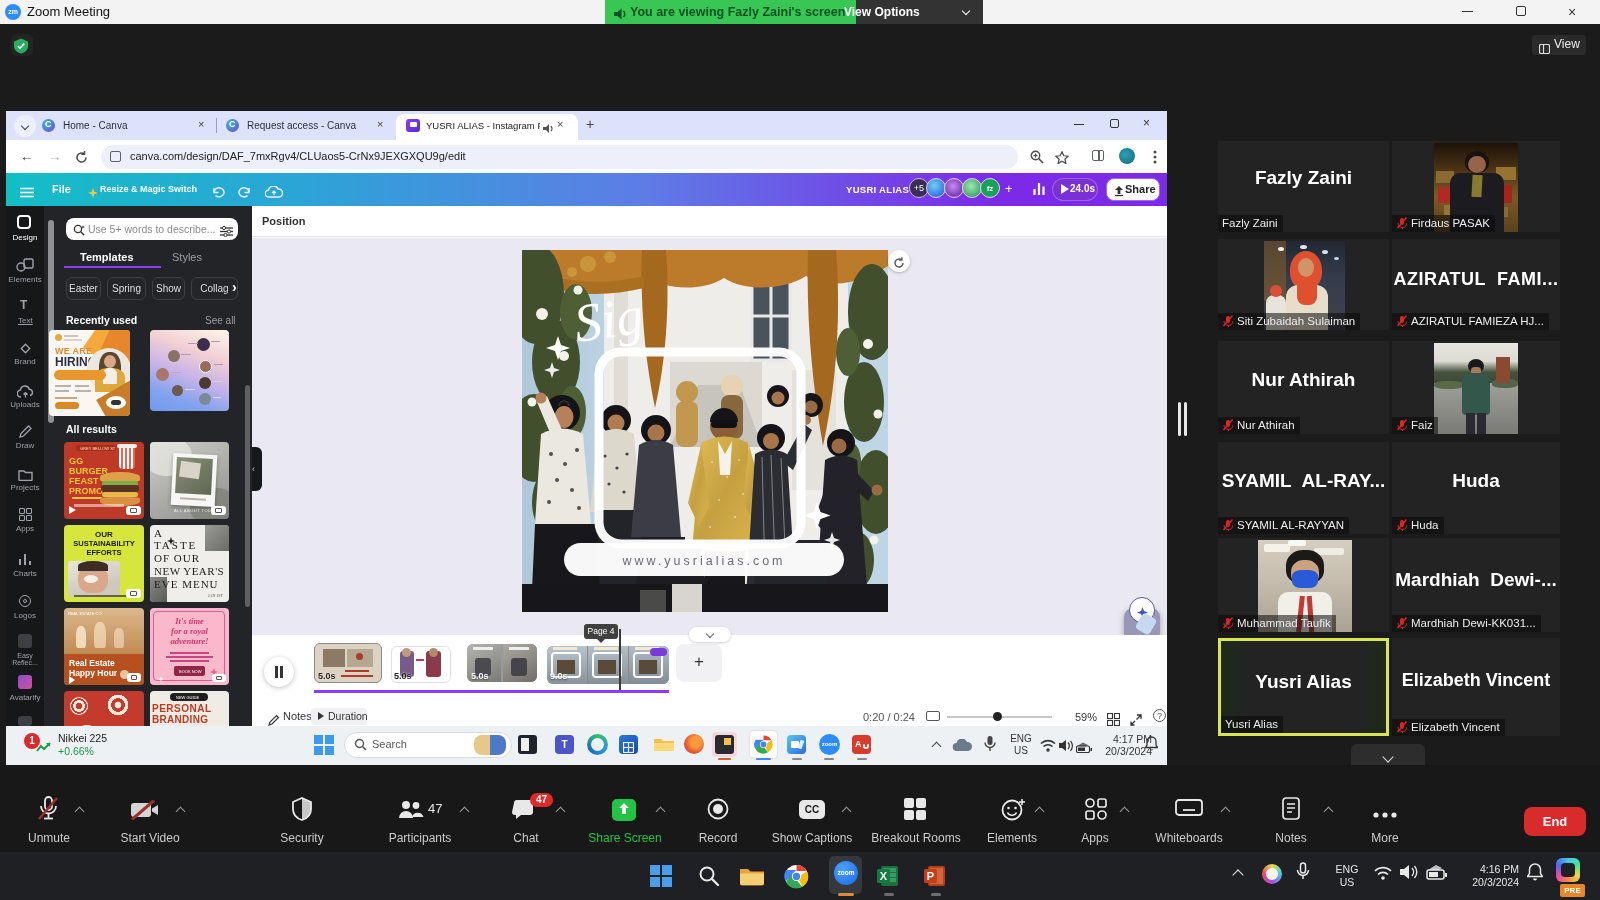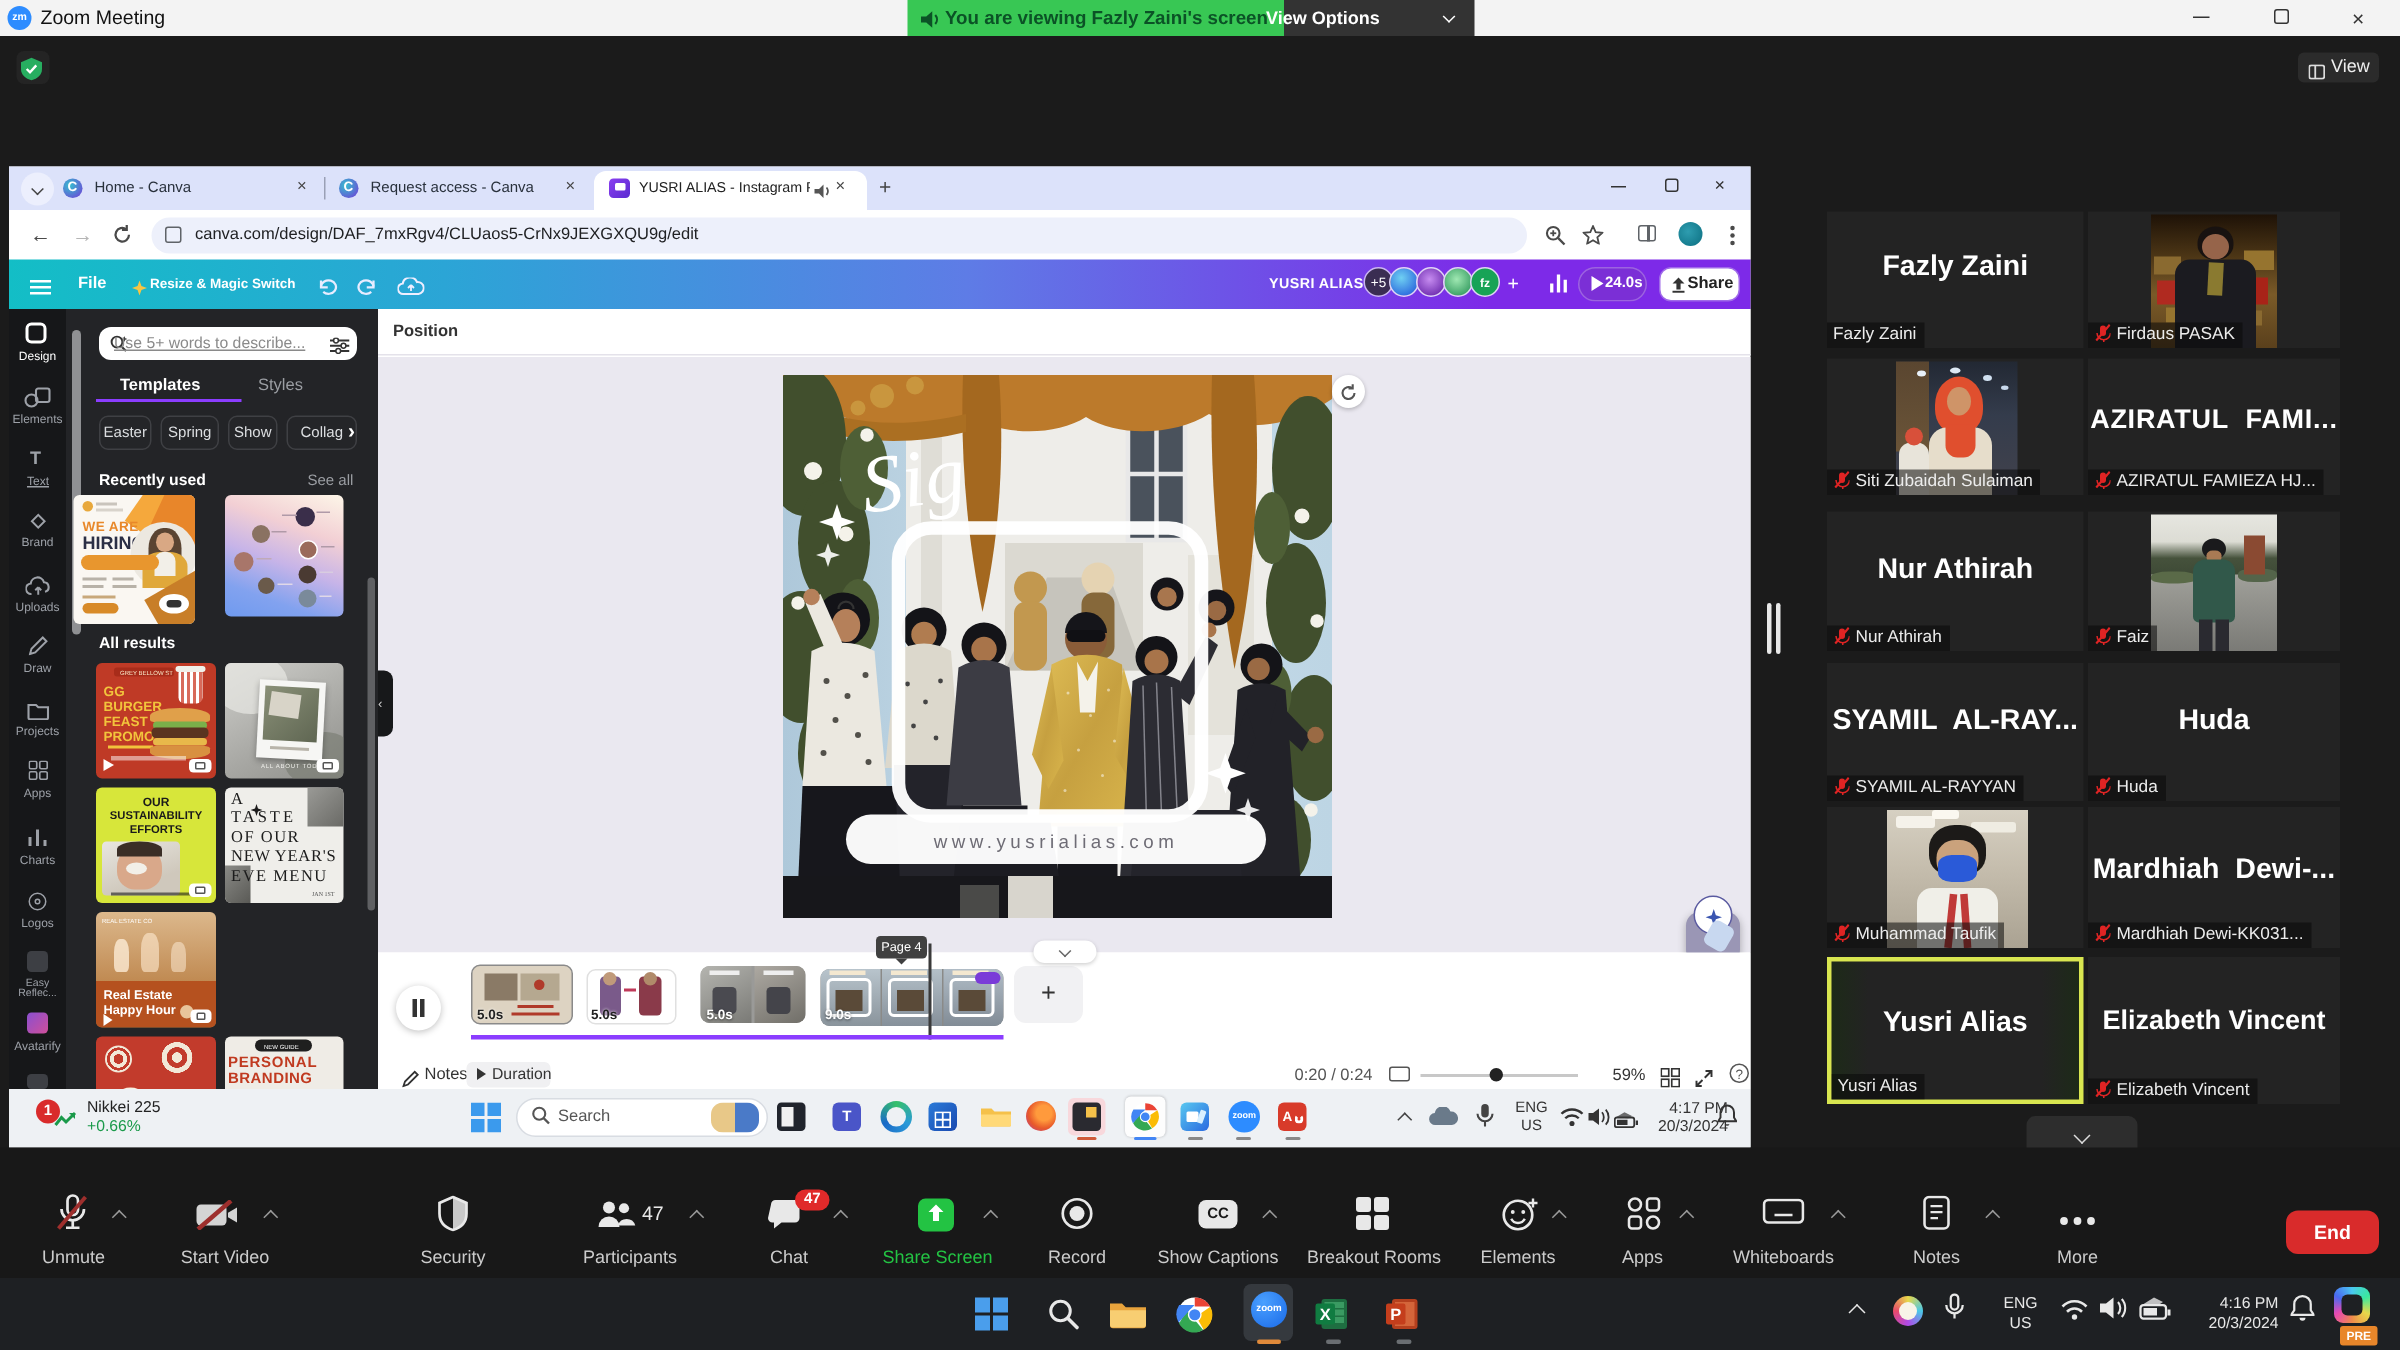--- a/index.html
+++ b/index.html
@@ -202,21 +202,21 @@
 
   <div class="a" style="left:38px;top:95px;width:208px;height:520px;background:#232427;overflow:hidden;">
     <div class="a" style="left:4px;top:14px;width:6px;height:203px;background:#8f9093;border-radius:3px;"></div>
 
     <div class="a" style="left:22px;top:12px;width:172px;height:22px;background:#fff;border-radius:8px;"></div>
     <div class="a" style="left:29px;top:16px;width:12px;height:12px;"><svg width="12" height="12">
             <circle cx="5" cy="5" r="3.6" fill="none" stroke="#333" stroke-width="1.3"></circle>
             <line x1="7.8" y1="7.8" x2="11" y2="11" stroke="#333" stroke-width="1.4"></line>
             <path d="M10,1 l0.5,1.5 l1.5,0.5 l-1.5,0.5 l-0.5,1.5 l-0.5,-1.5 l-1.5,-0.5 l1.5,-0.5 z" fill="#333"></path>
           </svg></div>
-    <div class="a" style="left:32px;top:17px;font-size:10.5px;color:#8a8a8a;text-decoration:underline;">Use 5+ words to describe...</div>
+    <div class="a" style="left:44px;top:17px;font-size:10.5px;color:#8a8a8a;">Use 5+ words to describe...</div>
     <div class="a" style="left:176px;top:17px;width:13px;height:11px;"><svg width="13" height="11">
             <line x1="0" y1="2" x2="13" y2="2" stroke="#333" stroke-width="1.3"></line>
             <line x1="0" y1="5.5" x2="13" y2="5.5" stroke="#333" stroke-width="1.3"></line>
             <line x1="0" y1="9" x2="13" y2="9" stroke="#333" stroke-width="1.3"></line>
             <circle cx="4" cy="2" r="1.6" fill="#fff" stroke="#333" stroke-width="1"></circle>
             <circle cx="9" cy="5.5" r="1.6" fill="#fff" stroke="#333" stroke-width="1"></circle>
             <circle cx="5.5" cy="9" r="1.6" fill="#fff" stroke="#333" stroke-width="1"></circle>
           </svg></div>
 
     <div class="a" style="left:36px;top:45px;font-size:11px;font-weight:bold;color:#fff;">Templates</div>
@@ -336,20 +336,39 @@
       <div class="a" style="left:30px;top:14px;width:12px;height:26px;border-radius:40% 40% 20% 20%;background:rgba(255,235,210,.6);"></div>
       <div class="a" style="left:50px;top:20px;width:10px;height:20px;border-radius:40% 40% 20% 20%;background:rgba(255,240,220,.5);"></div>
       <div class="a" style="left:0;top:46px;width:80px;height:31px;background:#b5511f;"></div>
       <div class="a" style="left:5px;top:50px;font-size:8.5px;font-weight:bold;color:#fff;">Real Estate</div>
       <div class="a" style="left:5px;top:60px;font-size:8.5px;font-weight:bold;color:#fff;">Happy Hour</div>
       <div class="a" style="left:5px;top:68px;width:0;height:0;border-left:6px solid #fff;border-top:4px solid transparent;border-bottom:4px solid transparent;"></div>
       <div class="a" style="left:56px;top:62px;width:9px;height:9px;border-radius:50%;background:#e8c49a;"></div>
       <div class="a" style="left:63px;top:65px;width:14px;height:9px;border-radius:3px;background:#fff;"></div>
       <div class="a" style="left:67px;top:67px;width:6px;height:5px;border:1px solid #555;border-radius:1px;"></div>
     </div>
+    <div id="thumb8" class="a" style="left:106px;top:402px;width:79px;height:77px;border-radius:4px;overflow:hidden;background:#f9b8cc;">
+      <div class="a" style="left:3px;top:3px;width:72px;height:70px;border:1.5px solid #e05a9a;border-radius:4px;"></div>
+      <div class="a" style="left:0;top:8px;width:79px;text-align:center;font-size:8.5px;font-style:italic;font-weight:bold;color:#d6356e;font-family:'Liberation Serif',serif;">It's time</div>
+      <div class="a" style="left:0;top:18px;width:79px;text-align:center;font-size:8.5px;font-style:italic;font-weight:bold;color:#d6356e;font-family:'Liberation Serif',serif;">for a royal</div>
+      <div class="a" style="left:0;top:28px;width:79px;text-align:center;font-size:8.5px;font-style:italic;font-weight:bold;color:#d6356e;font-family:'Liberation Serif',serif;">adventure!</div>
+      <div class="a" style="left:20px;top:44px;width:39px;height:1.5px;background:#c04a80;"></div>
+      <div class="a" style="left:16px;top:48px;width:47px;height:1.5px;background:#c04a80;"></div>
+      <div class="a" style="left:20px;top:52px;width:39px;height:1.5px;background:#c04a80;"></div>
+      <div class="a" style="left:24px;top:58px;width:31px;height:10px;background:#8e2748;border-radius:2px;"></div>
+      <div class="a" style="left:29px;top:61px;font-size:4px;color:#fff;">BOOK NOW</div>
+      <div class="a" style="left:60px;top:54px;width:8px;height:8px;"><svg width="8" height="8">
+              <path d="M4,0 l1,3 l3,1 l-3,1 l-1,3 l-1,-3 l-3,-1 l3,-1 z" fill="#e8608a"></path>
+            </svg></div>
+      <div class="a" style="left:8px;top:60px;width:6px;height:6px;"><svg width="6" height="6">
+              <path d="M3,0 l0.8,2.2 l2.2,0.8 l-2.2,0.8 l-0.8,2.2 l-0.8,-2.2 l-2.2,-0.8 l2.2,-0.8 z" fill="#fff"></path>
+            </svg></div>
+      <div class="a" style="left:62px;top:66px;width:14px;height:8px;border-radius:3px;background:#fff;"></div>
+      <div class="a" style="left:66px;top:68px;width:6px;height:4px;border:1px solid #555;border-radius:1px;"></div>
+    </div>
     <div id="thumb9" class="a" style="left:20px;top:485px;width:80px;height:77px;border-radius:4px;overflow:hidden;background:#c23b2c;">
       <div class="a" style="left:6px;top:6px;width:18px;height:18px;border-radius:50%;background:radial-gradient(circle,#c23b2c 25%,#f2e8d8 26%,#f2e8d8 45%,#c23b2c 46%,#c23b2c 60%,#f2e8d8 61%);"></div>
       <div class="a" style="left:42px;top:2px;width:24px;height:24px;border-radius:50%;background:radial-gradient(circle,#f2e8d8 20%,#c23b2c 21%,#c23b2c 40%,#f2e8d8 41%,#f2e8d8 60%,#c23b2c 61%);"></div>
       <div class="a" style="left:10px;top:34px;width:26px;height:26px;border-radius:50%;background:radial-gradient(circle,#c23b2c 20%,#f8f0e0 21%,#f8f0e0 42%,#3a8a8a 43%,#3a8a8a 55%,#f8f0e0 56%);"></div>
 
     </div>
     <div id="thumb10" class="a" style="left:106px;top:485px;width:79px;height:77px;border-radius:4px;overflow:hidden;background:#efece6;">
       <div class="a" style="left:20px;top:2px;width:38px;height:8px;background:#1f1f1f;border-radius:4px;"></div>
       <div class="a" style="left:26px;top:4px;font-size:4px;color:#fff;">NEW GUIDE</div>
       <div class="a" style="left:2px;top:12px;font-size:10px;font-weight:bold;color:#c03a20;letter-spacing:.5px;">PERSONAL</div>

